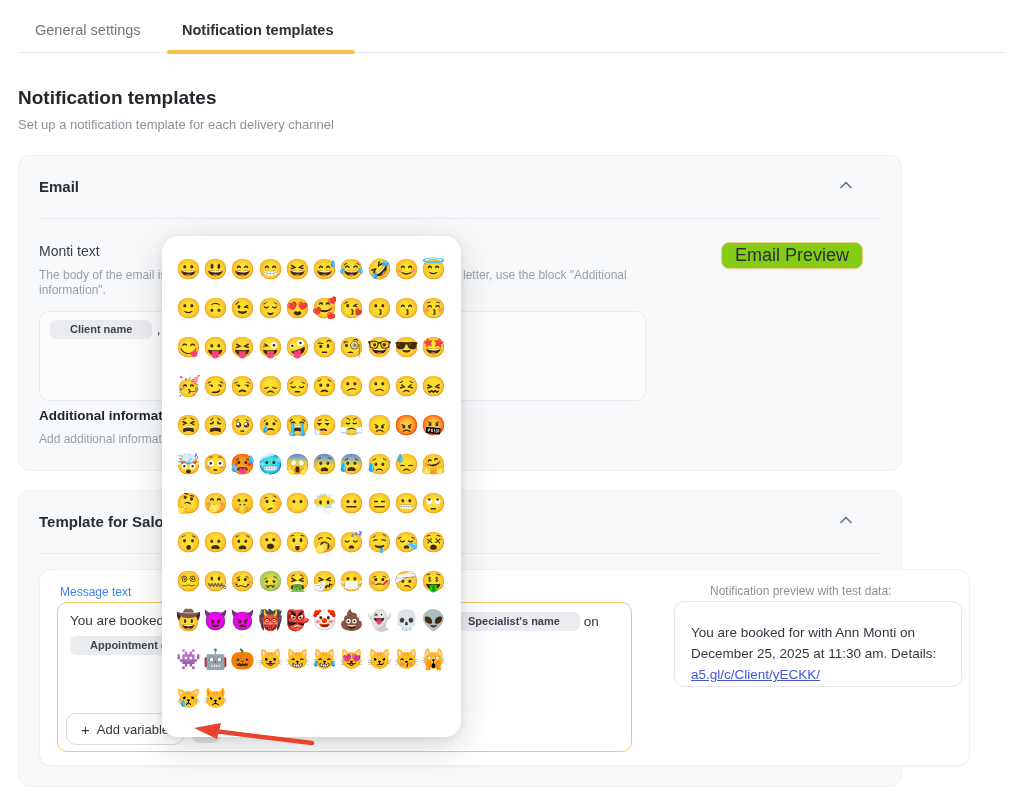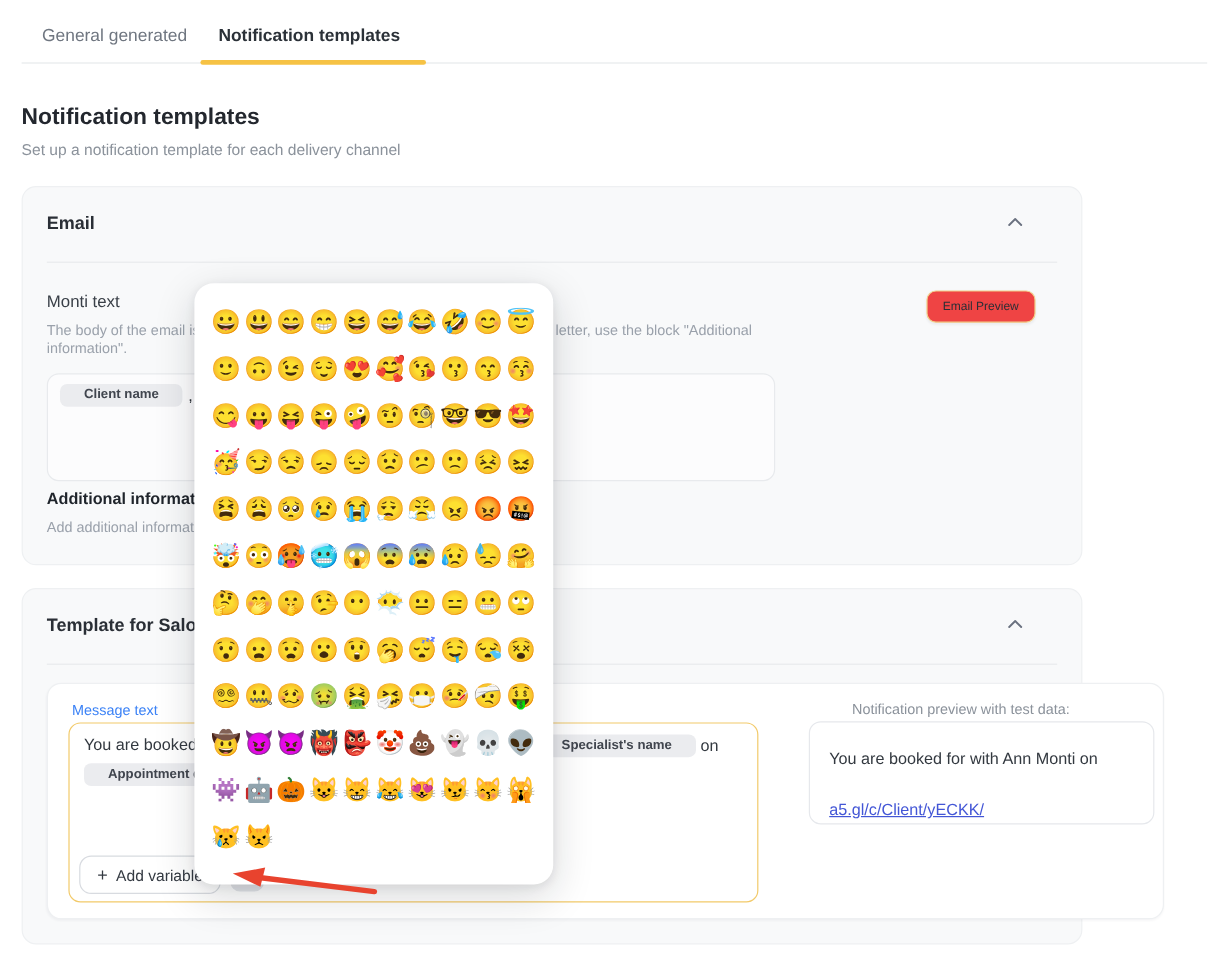--- a/index.html
+++ b/index.html
@@ -20,21 +20,21 @@
   
   .card { position:absolute; left:18px; width:884px; background:#f8f9fa; border:1px solid #eef0f2; border-radius:12px; }
   .card-email { top:155px; height:316px; }
   .card-template { top:490px; height:297px; }
   .card-head-title { position:absolute; top:22px; left:20px; font-size:15px; font-weight:600; color:#2a2f36; }
   .card-divider { position:absolute; top:62px; left:20px; right:20px; height:1px; background:#e8eaed; }
   .chevron { position:absolute; top:24px; right:48px; width:14px; height:10px; cursor:pointer; }
   .chevron svg { display:block; }
 
   
-  .email-preview-btn { position:absolute; top:86px; right:38px; height:27px; padding:0 13px; background:#ef4444; border:1px solid #f2d089; border-radius:8px; font-size:10px; color:#2a2f36; font-family:"Liberation Sans",sans-serif; cursor:pointer; box-shadow:0 1px 2px rgba(16,24,40,.05); }
+  .email-preview-btn { position:absolute; top:86px; right:38px; height:27px; padding:0 13px; background:#84cc16; border:1px solid #f2d089; border-radius:8px; font-size:18px; color:#2a2f36; font-family:"Liberation Sans",sans-serif; cursor:pointer; box-shadow:0 1px 2px rgba(16,24,40,.05); }
   .field-label { position:absolute; top:87px; left:20px; font-size:14px; color:#3a4048; }
   .email-hint { position:absolute; top:112px; left:20px; width:600px; font-size:12px; line-height:15px; color:#9aa1ab; }
   .title-input { position:absolute; top:155px; left:20px; width:607px; height:90px; background:#fcfcfd; border:1px solid #e8eaed; border-radius:10px; padding:8px 10px; cursor:text; }
   .chip { display:inline-block; background:#ebecef; color:#40454e; font-size:11px; font-weight:700; padding:3px 20px; border-radius:6px; line-height:13px; vertical-align:middle; }
   .title-input .input-text { font-size:13.5px; color:#2a2f36; vertical-align:middle; }
   .additional-label { position:absolute; top:252px; left:20px; font-size:13.5px; font-weight:700; color:#1f242b; }
   .additional-hint { position:absolute; top:276px; left:20px; font-size:12px; color:#9aa1ab; }
 
   
   .inner-panel { position:absolute; top:78px; left:20px; width:931px; height:197px; background:#ffffff; border:1px solid #eef0f2; border-radius:12px; box-shadow:0 1px 2px rgba(16,24,40,.04); }
@@ -60,21 +60,21 @@
   .emoji-cell { width:27px; height:39px; display:flex; align-items:center; justify-content:center; font-size:20px; cursor:pointer; line-height:1; }
 
   
   .red-arrow { position:absolute; left:192px; top:720px; z-index:40; pointer-events:none; }
 </style>
 </head>
 <body>
 
 <div class="screen">
 
-  <div class="tab tab-general">General generated</div>
+  <div class="tab tab-general">General settings</div>
   <div class="tab tab-notif">Notification templates</div>
   <div class="tabs-border"></div>
   <div class="tab-underline"></div>
 
   <h1 class="page-title">Notification templates</h1>
   <p class="page-subtitle">Set up a notification template for each delivery channel</p>
 
   <section class="card card-email">
     <div class="card-head-title">Email</div>
     <div class="chevron">
@@ -130,21 +130,21 @@
           </button>
           <button class="emoji-btn">
             <span>☺</span>
           </button>
         </div>
       </div>
 
       <div class="preview-label">Notification preview with test data:</div>
       <div class="preview-box">
         <div>You are booked for  with  Ann Monti on</div>
-        <div><br>
+        <div><span>December 25, 2025 at 11:30 am. Details:</span><br>
           <span class="preview-link">a5.gl/c/Client/yECKK/</span>
         </div>
       </div>
     </div>
   </section>
 
   <div class="emoji-picker">
     <div class="emoji-grid">
         <span class="emoji-cell">😀</span>
         <span class="emoji-cell">😃</span>

